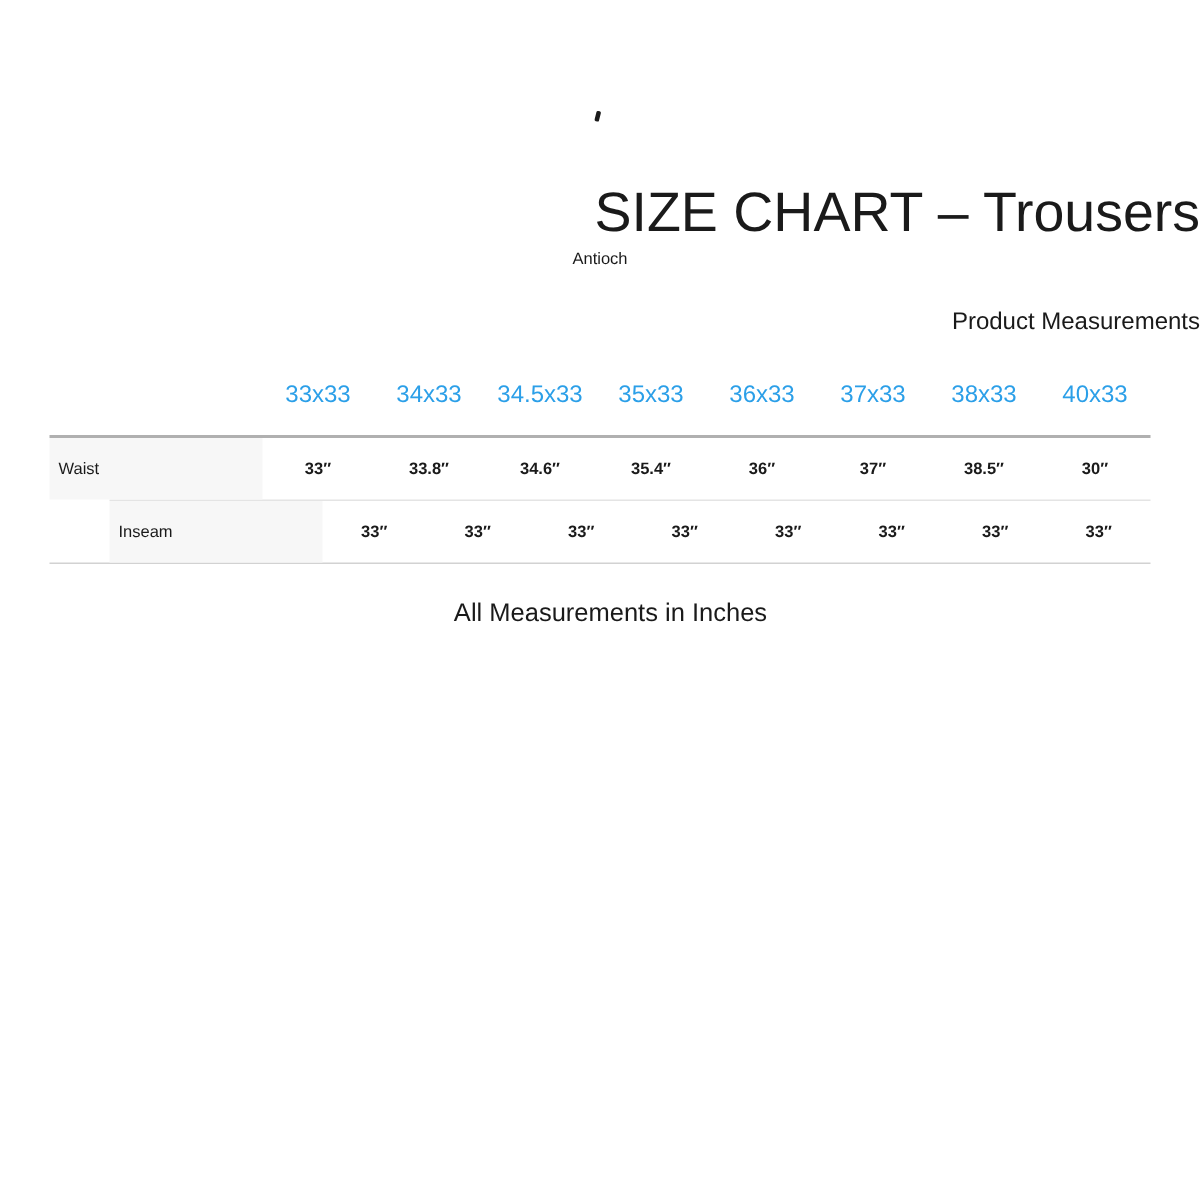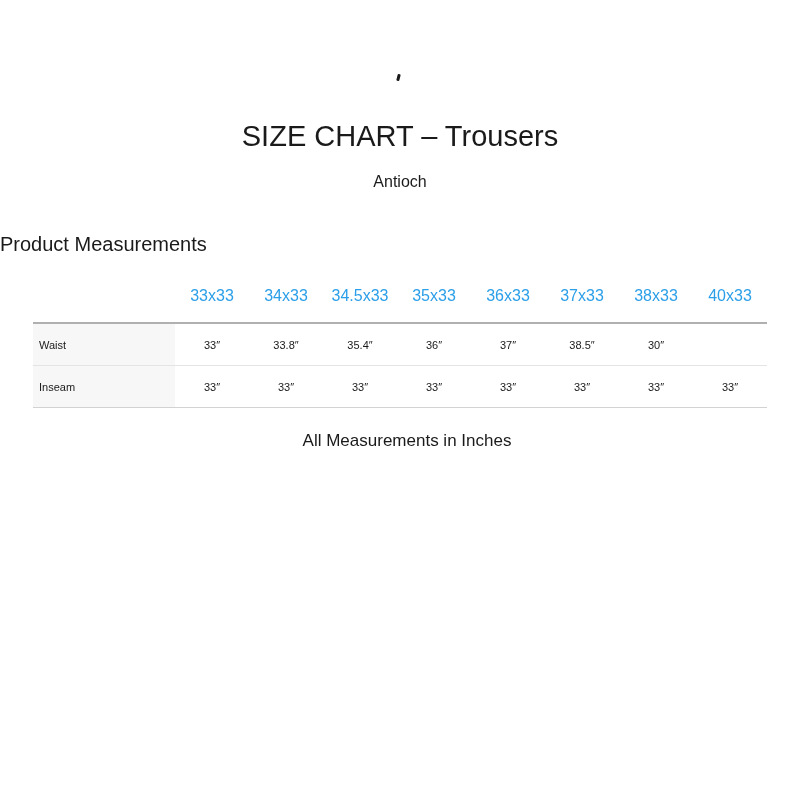--- a/index.html
+++ b/index.html
@@ -27,34 +27,34 @@
     width: 3px;
     height: 7px;
     background: #1a1a1a;
     transform: rotate(14deg);
     border-radius: 1px;
     margin-right: 3px;
     vertical-align: 12px;
   }
   .title {
     margin: 22px 0 0 0;
-    text-align: center;
-    font-size: 29px;
+    text-align: right;
+    font-size: 37px;
     font-weight: 400;
     letter-spacing: 0px;
   }
   .subtitle {
-    margin-top: 20px;
+    margin-top: 4px;
     text-align: center;
-    font-size: 16px;
+    font-size: 11px;
   }
   .section-title {
-    margin-top: 42px;
-    text-align: left;
-    font-size: 20px;
+    margin-top: 27px;
+    text-align: right;
+    font-size: 16px;
   }
   .size-table {
     width: 734px;
     margin: 0 auto;
     text-align: center;
   }
   .grid {
     display: grid;
     grid-template-columns: 142px repeat(8, 1fr);
   }
@@ -71,33 +71,35 @@
   }
   .table-body {
     border-top: 2px solid #b0b0b0;
     border-bottom: 1px solid #d2d2d2;
   }
   .data-row {
     height: 41px;
   }
   .data-row + .data-row {
     border-top: 1px solid #e4e4e4;
+    margin-left: 40px;
   }
   .data-row .cell {
     display: flex;
     align-items: center;
     font-size: 11px;
   }
   .label-cell {
     background: var(--label-bg, #f7f7f7);
     padding-left: 6px;
     box-sizing: border-box;
   }
   .value-cell {
     justify-content: center;
+    font-weight: bold;
   }
   .footnote {
     margin-top: 23px;
     text-align: center;
     font-size: 17px;
     margin-left: 14px;
   }
 </style>
 </head>
 <body>
@@ -124,20 +126,21 @@
         <div class="cell head-cell">36x33</div>
         <div class="cell head-cell">37x33</div>
         <div class="cell head-cell">38x33</div>
         <div class="cell head-cell">40x33</div>
       </div>
     <div class="table-body" id="table-body">
         <div class="grid data-row">
           <div class="cell label-cell">Waist</div>
           <div class="cell value-cell">33″</div>
           <div class="cell value-cell">33.8″</div>
+          <div class="cell value-cell">34.6″</div>
           <div class="cell value-cell">35.4″</div>
           <div class="cell value-cell">36″</div>
           <div class="cell value-cell">37″</div>
           <div class="cell value-cell">38.5″</div>
           <div class="cell value-cell">30″</div>
         </div>
         <div class="grid data-row">
           <div class="cell label-cell">Inseam</div>
           <div class="cell value-cell">33″</div>
           <div class="cell value-cell">33″</div>

